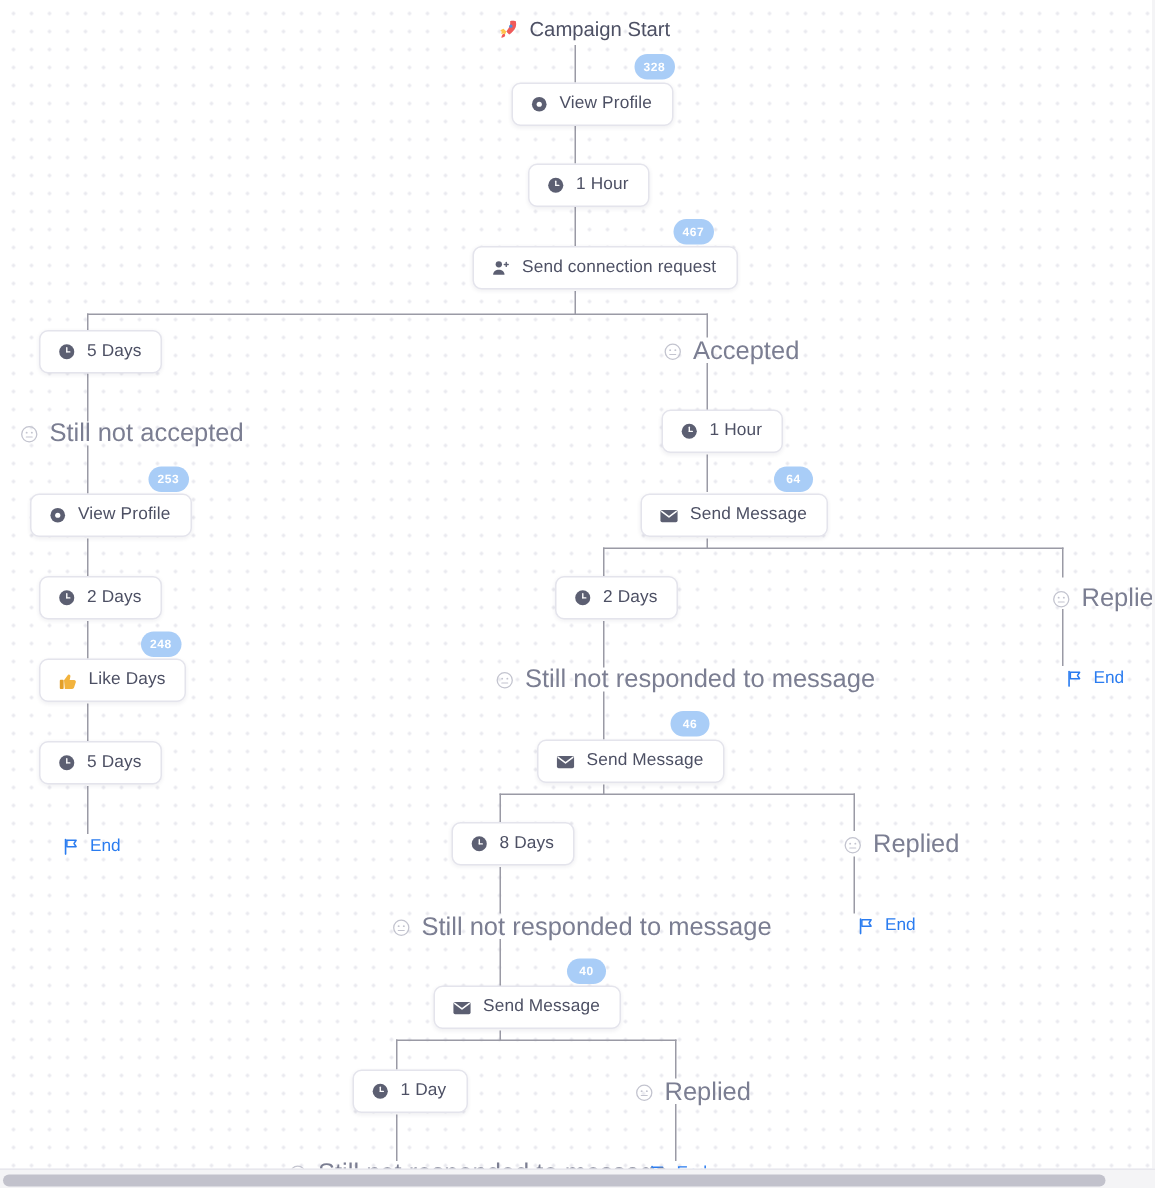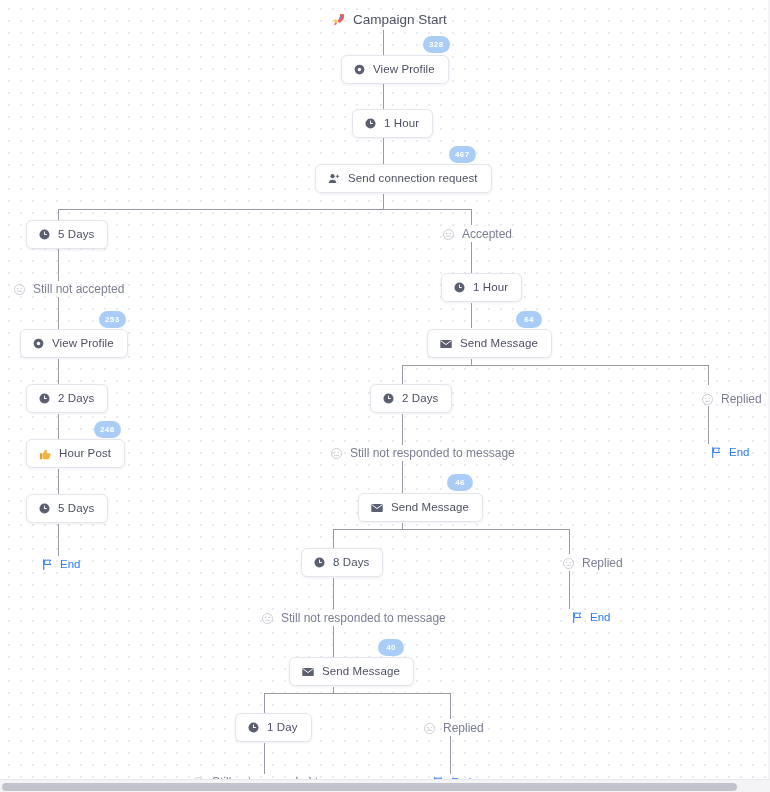--- a/index.html
+++ b/index.html
@@ -54,21 +54,21 @@
   }
   .node .lbl { line-height: 1; letter-spacing: .1px; }
 
   
   .plain {
     position: absolute;
     display: flex;
     align-items: center;
     gap: 7px;
     white-space: nowrap;
-    font-size: 12px;
+    font-size: 17px;
     color: #7b7e92;
     height: 16px;
   }
 
   
   .endnode {
     position: absolute;
     display: flex;
     align-items: center;
     gap: 6px;
@@ -282,21 +282,21 @@
     <span class="lbl">2 Days</span>
   </div>
 
   <div class="node" style="left:26px; top:439px;">
     <span class="icon">
       <svg width="14" height="14" viewBox="0 0 24 24">
         <path d="M9 21h8.3c1 0 1.9-.6 2.2-1.6l2-6c.4-1.3-.6-2.6-2-2.6h-5l.8-3.9c.2-1.1-.6-2.2-1.8-2.2-.6 0-1.2.3-1.5.9L8 11z" fill="#f2b33d"></path>
         <rect x="3.2" y="10.6" width="4.4" height="10.4" rx="1" fill="#e39f28"></rect>
       </svg>
     </span>
-    <span class="lbl">Hour Post</span>
+    <span class="lbl">Like Days</span>
   </div>
   <div class="badge" style="left:94px; top:421px;">248</div>
 
   <div class="node" style="left:26px; top:494px;">
     <span class="icon">
       <svg width="13" height="13" viewBox="0 0 24 24">
           <circle cx="12" cy="12" r="9.3" fill="#5c5f72"></circle>
           <rect x="11.2" y="6.2" width="1.7" height="6.6" rx=".8" fill="#ffffff"></rect>
           <rect x="11.2" y="11.3" width="5.4" height="1.7" rx=".8" fill="#ffffff"></rect>
         </svg>

